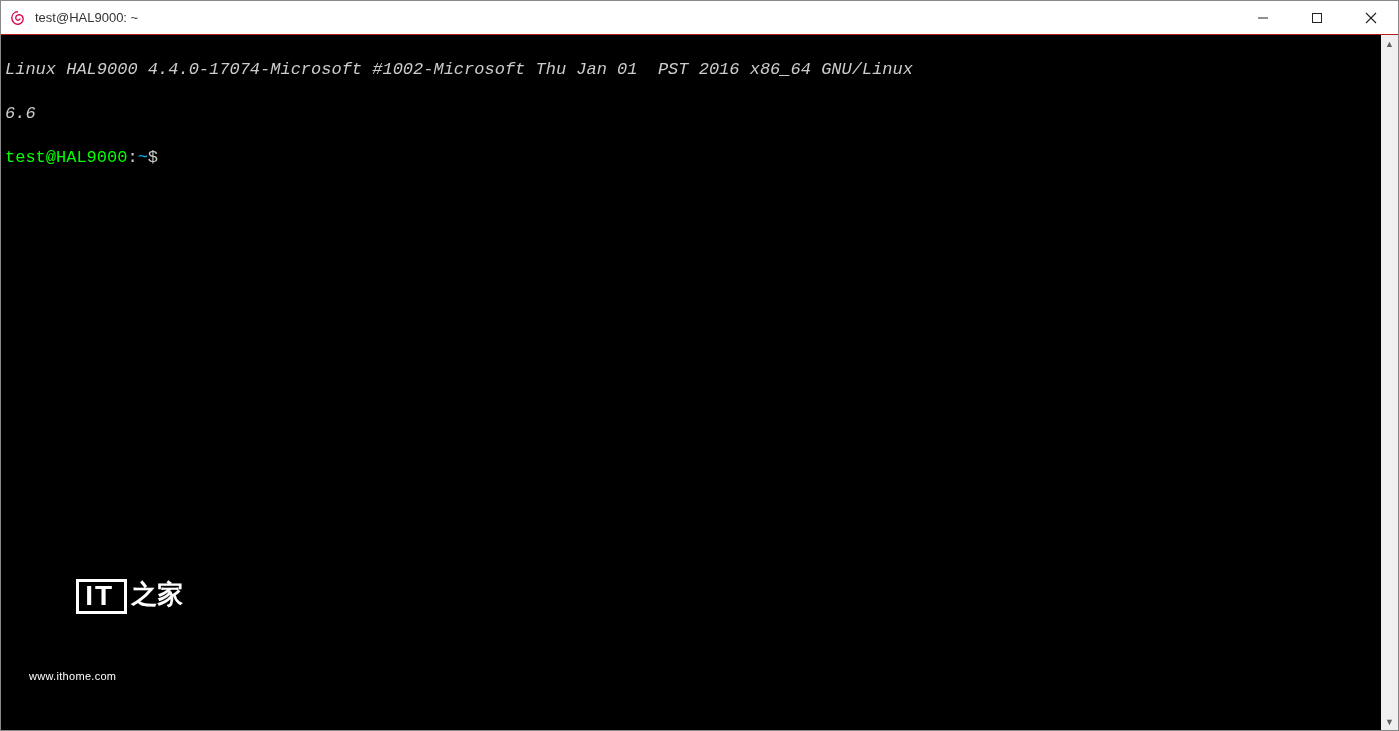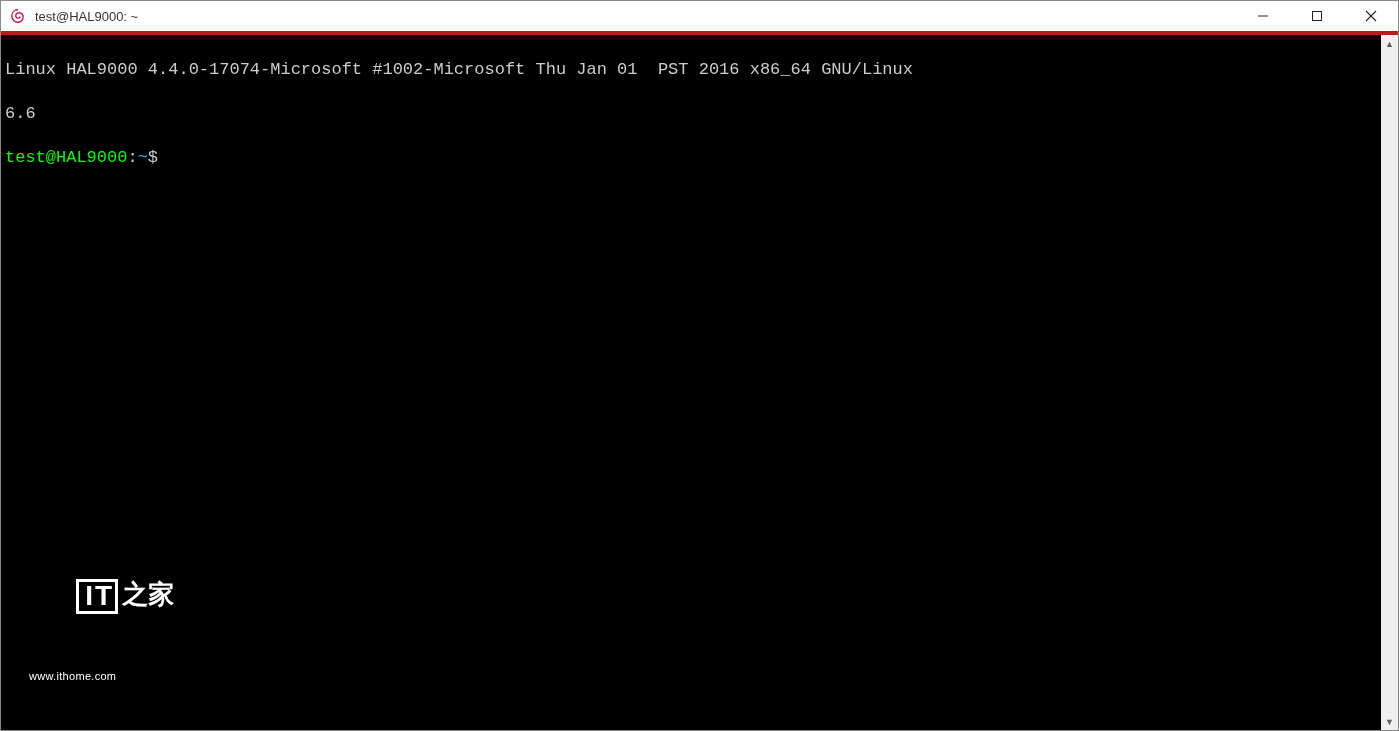--- a/index.html
+++ b/index.html
@@ -17,21 +17,21 @@
       display: flex;
       flex-direction: column;
       position: relative;
     }
     .titlebar {
       height: 34px;
       background: #ffffff;
       display: flex;
       align-items: center;
       padding-left: 8px;
-      border-bottom: 4px solid #b91c1c;
+      border-bottom: 1px solid #b91c1c;
       color: #333;
       font-size: 13px;
     }
     .title-icon {
       display: inline-flex;
       width: 18px;
       height: 18px;
       margin-right: 8px;
     }
     .title-text { flex: 0 0 auto; }
@@ -62,21 +62,21 @@
       padding: 2px 4px 4px 4px;
       white-space: pre;
       position: relative;
       overflow: hidden;
     }
     .prompt-user { color: #00ff00; }
     .prompt-sep { color: #cccccc; }
     .prompt-path { color: #00bfff; }
     .prompt-sym { color: #cccccc; }
     .cmd { color: #cccccc; }
-    .out { color: #cccccc; }
+    .out { color: #cccccc; font-style: italic; }
     .scrollbar {
       width: 17px;
       background: #f0f0f0;
       display: flex;
       flex-direction: column;
       align-items: center;
     }
     .scroll-arrow {
       width: 17px;
       height: 17px;
@@ -94,21 +94,21 @@
       color: #ffffff;
       font-family: Arial, sans-serif;
       line-height: 1;
     }
     .wm-box {
       display: inline-block;
       border: 3px solid #fff;
       font-weight: 800;
       font-size: 28px;
       letter-spacing: 2px;
-      padding: 0 1px 1px 6px;
+      padding: 0 10px 1px 6px;
       margin-right: 4px;
     }
     .wm-side {
       display: inline-block;
       font-weight: 700;
       font-size: 26px;
       vertical-align: top;
       margin-top: 2px;
       text-align: right;
     }

